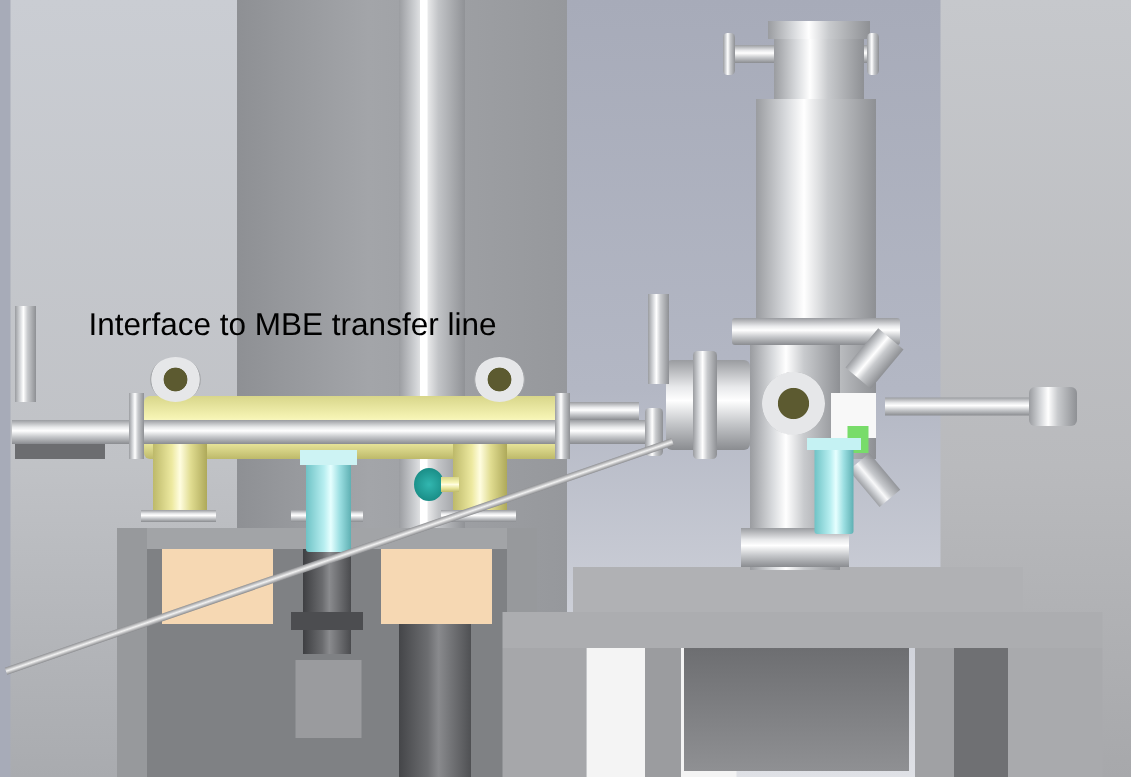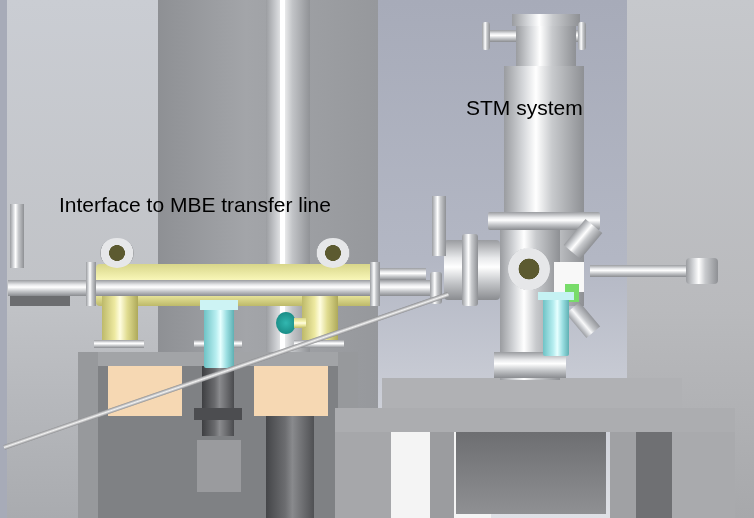--- a/index.html
+++ b/index.html
@@ -93,15 +93,14 @@
   <div class="abs steel-v" style="left:432px;top:196px;width:14px;height:60px;"></div>
   <div class="abs" style="left:10px;top:296px;width:60px;height:10px;background:#6c6d70;"></div>
 
   <div class="abs cyan-v" style="left:204px;top:302px;width:30px;height:66px;border-radius:2px;"></div>
   <div class="abs" style="left:200px;top:300px;width:38px;height:10px;background:#cdf3f4;"></div>
   <div class="abs" style="left:276px;top:312px;width:20px;height:22px;border-radius:50%;background:radial-gradient(circle,#32b7b0,#117e78);"></div>
   <div class="abs yellow-h" style="left:294px;top:318px;width:12px;height:10px;"></div>
 
   <div class="abs" style="left:4px;top:445px;width:470px;height:5px;background:linear-gradient(180deg,#8e8f92,#f2f2f2 50%,#8a8b8e);transform-origin:0 50%;transform:rotate(-19deg);"></div>
 
-  <div class="label" style="left:59px;top:193px;">Interface to MBE transfer line</div>
-  <div class="label" style="left:466px;top:96px;">STM system</div>
+  <div class="label" style="left:59px;top:205px;">Interface to MBE transfer line</div>
 </div>
 
 </body></html>

